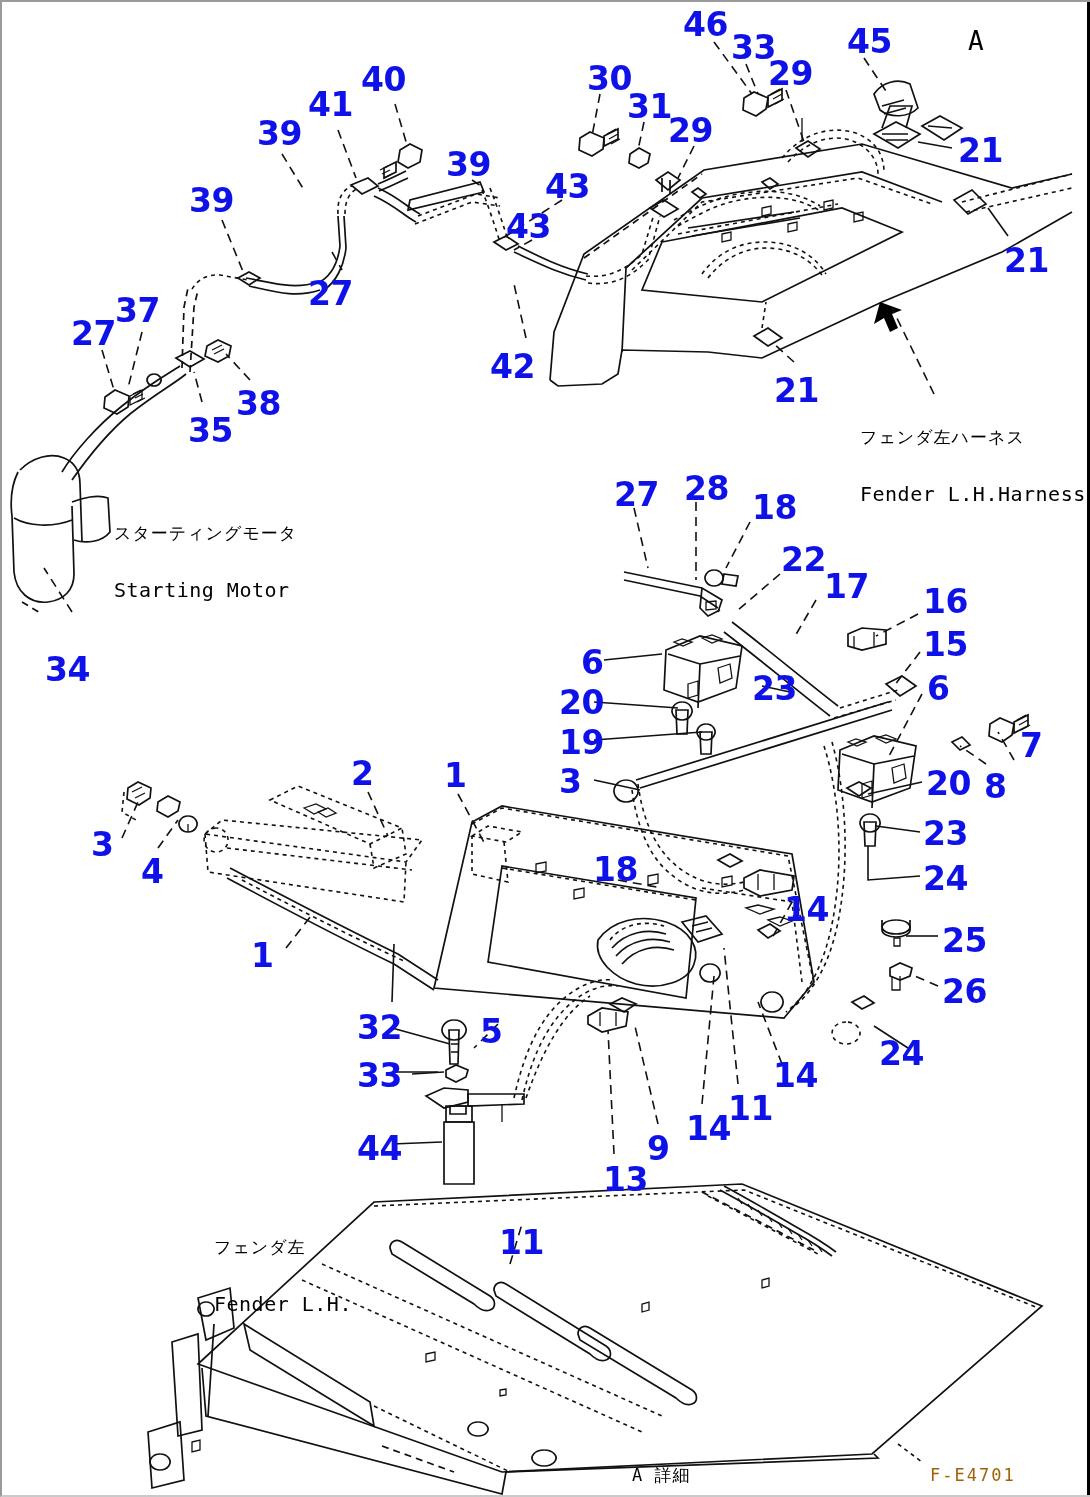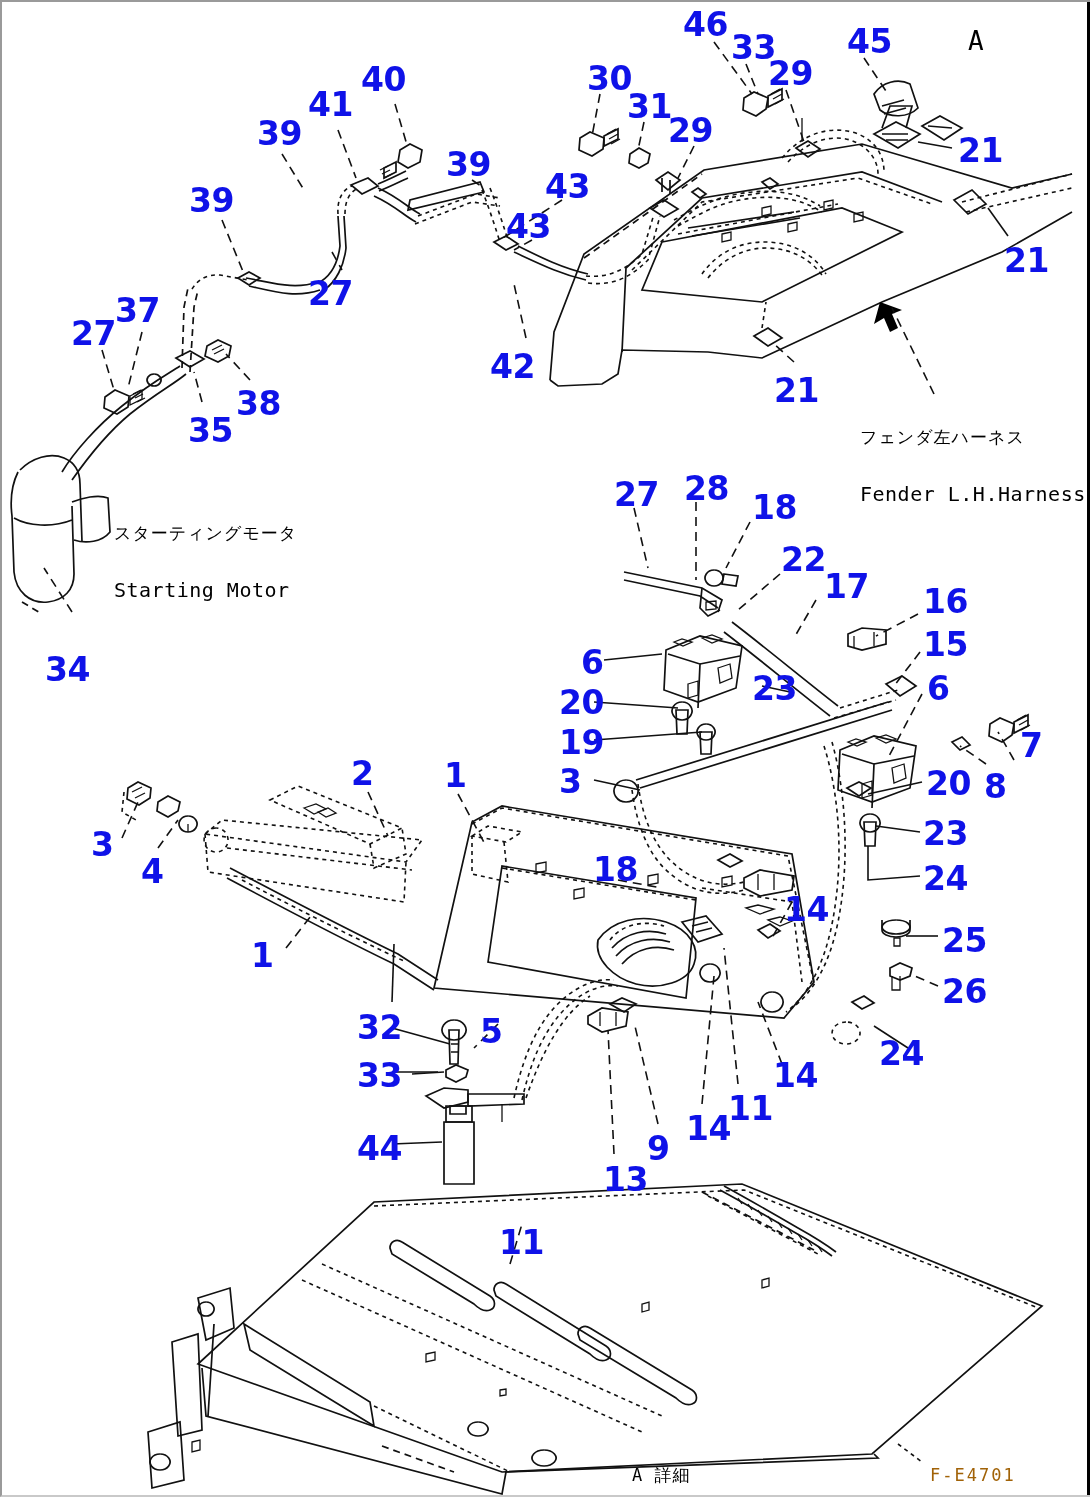--- a/index.html
+++ b/index.html
@@ -509,20 +509,24 @@
   <div class="cap" style="left:858px;top:390px;">
     <span class="jp">フェンダ左ハーネス</span>
     <span class="en">Fender L.H.Harness</span>
   </div>
 
   <div class="cap" style="left:112px;top:486px;">
     <span class="jp">スターティングモータ</span>
     <span class="en">Starting Motor</span>
   </div>
 
+  <div class="cap" style="left:212px;top:1200px;">
+    <span class="jp">フェンダ左</span>
+    <span class="en">Fender L.H.</span>
+  </div>
 
   <div class="cap" style="left:630px;top:1428px;">
     <span class="jp">A 詳細</span>
     
   </div>
 
   <div class="secmark" style="left:966px;top:24px;">A</div>
 
   <div class="code" style="left:928px;top:1463px;">F-E4701</div>
 </div>

